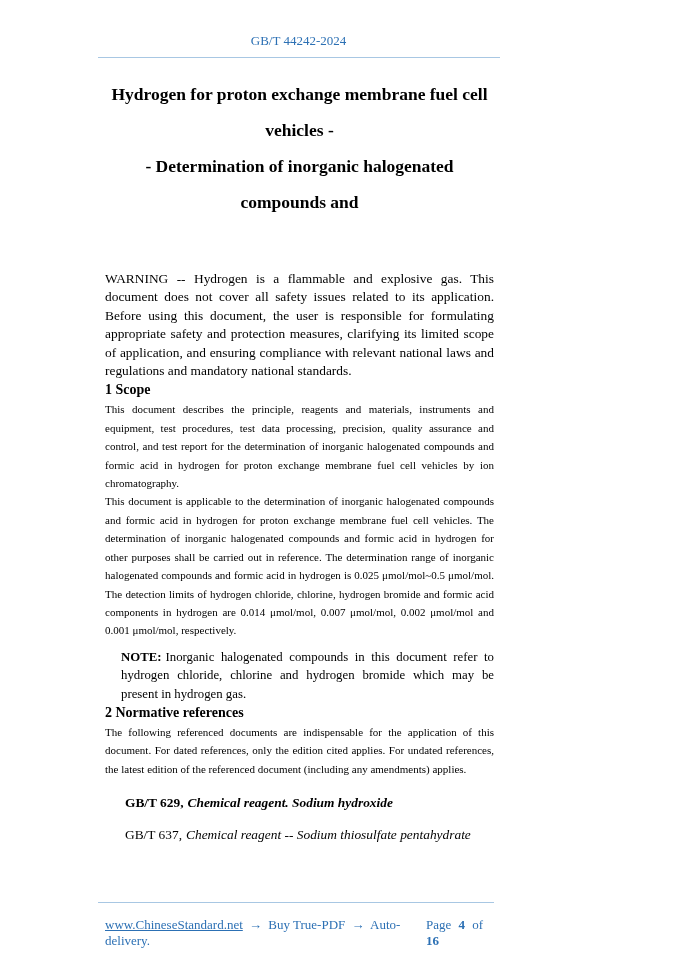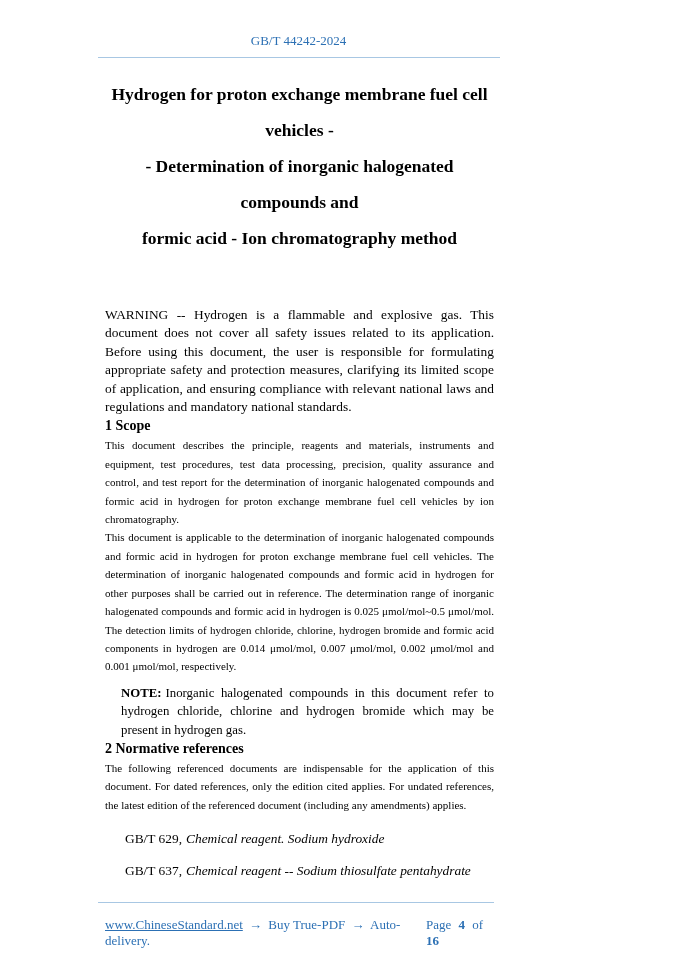--- a/index.html
+++ b/index.html
@@ -73,21 +73,21 @@
     line-height: 18.4px;
     text-align: justify;
   }
   .note-label { font-weight: bold; margin-right: 4px; }
   .ref-entry {
     margin: 0;
     padding-left: 20px;
     font-size: 13.4px;
     line-height: 18px;
   }
-  .ref-1 { margin-top: 16px; }
+  .ref-1 { margin-top: 16px; font-weight: bold; }
   .ref-2 { margin-top: 14px; }
   .ref-code { margin-right: 4px; }
   .ref-title { font-style: italic; }
   
   .footer {
     position: absolute;
     top: 902px;
     left: 105px;
     right: 100px;
   }
@@ -122,21 +122,20 @@
   <div class="header">
     <div class="header-text">GB/T 44242-2024</div>
     <div class="header-rule"></div>
   </div>
 
   <div class="content">
 
     <h1 class="doc-title">
       <div>Hydrogen for proton exchange membrane fuel cell vehicles -</div>
       <div>- Determination of inorganic halogenated compounds and</div>
-      <div>formic acid - Ion chromatography method</div>
     </h1>
 
     <p class="warning">WARNING -- Hydrogen is a flammable and explosive gas. This document does not cover all safety issues related to its application. Before using this document, the user is responsible for formulating appropriate safety and protection measures, clarifying its limited scope of application, and ensuring compliance with relevant national laws and regulations and mandatory national standards.</p>
 
     <h2 class="section-heading h-scope">1 Scope</h2>
 
     <p class="body-para para-1">This document describes the principle, reagents and materials, instruments and equipment, test procedures, test data processing, precision, quality assurance and control, and test report for the determination of inorganic halogenated compounds and formic acid in hydrogen for proton exchange membrane fuel cell vehicles by ion chromatography.</p>
 
     <p class="body-para para-2">This document is applicable to the determination of inorganic halogenated compounds and formic acid in hydrogen for proton exchange membrane fuel cell vehicles. The determination of inorganic halogenated compounds and formic acid in hydrogen for other purposes shall be carried out in reference. The determination range of inorganic halogenated compounds and formic acid in hydrogen is 0.025 μmol/mol~0.5 μmol/mol. The detection limits of hydrogen chloride, chlorine, hydrogen bromide and formic acid components in hydrogen are 0.014 μmol/mol, 0.007 μmol/mol, 0.002 μmol/mol and 0.001 μmol/mol, respectively.</p>
 

